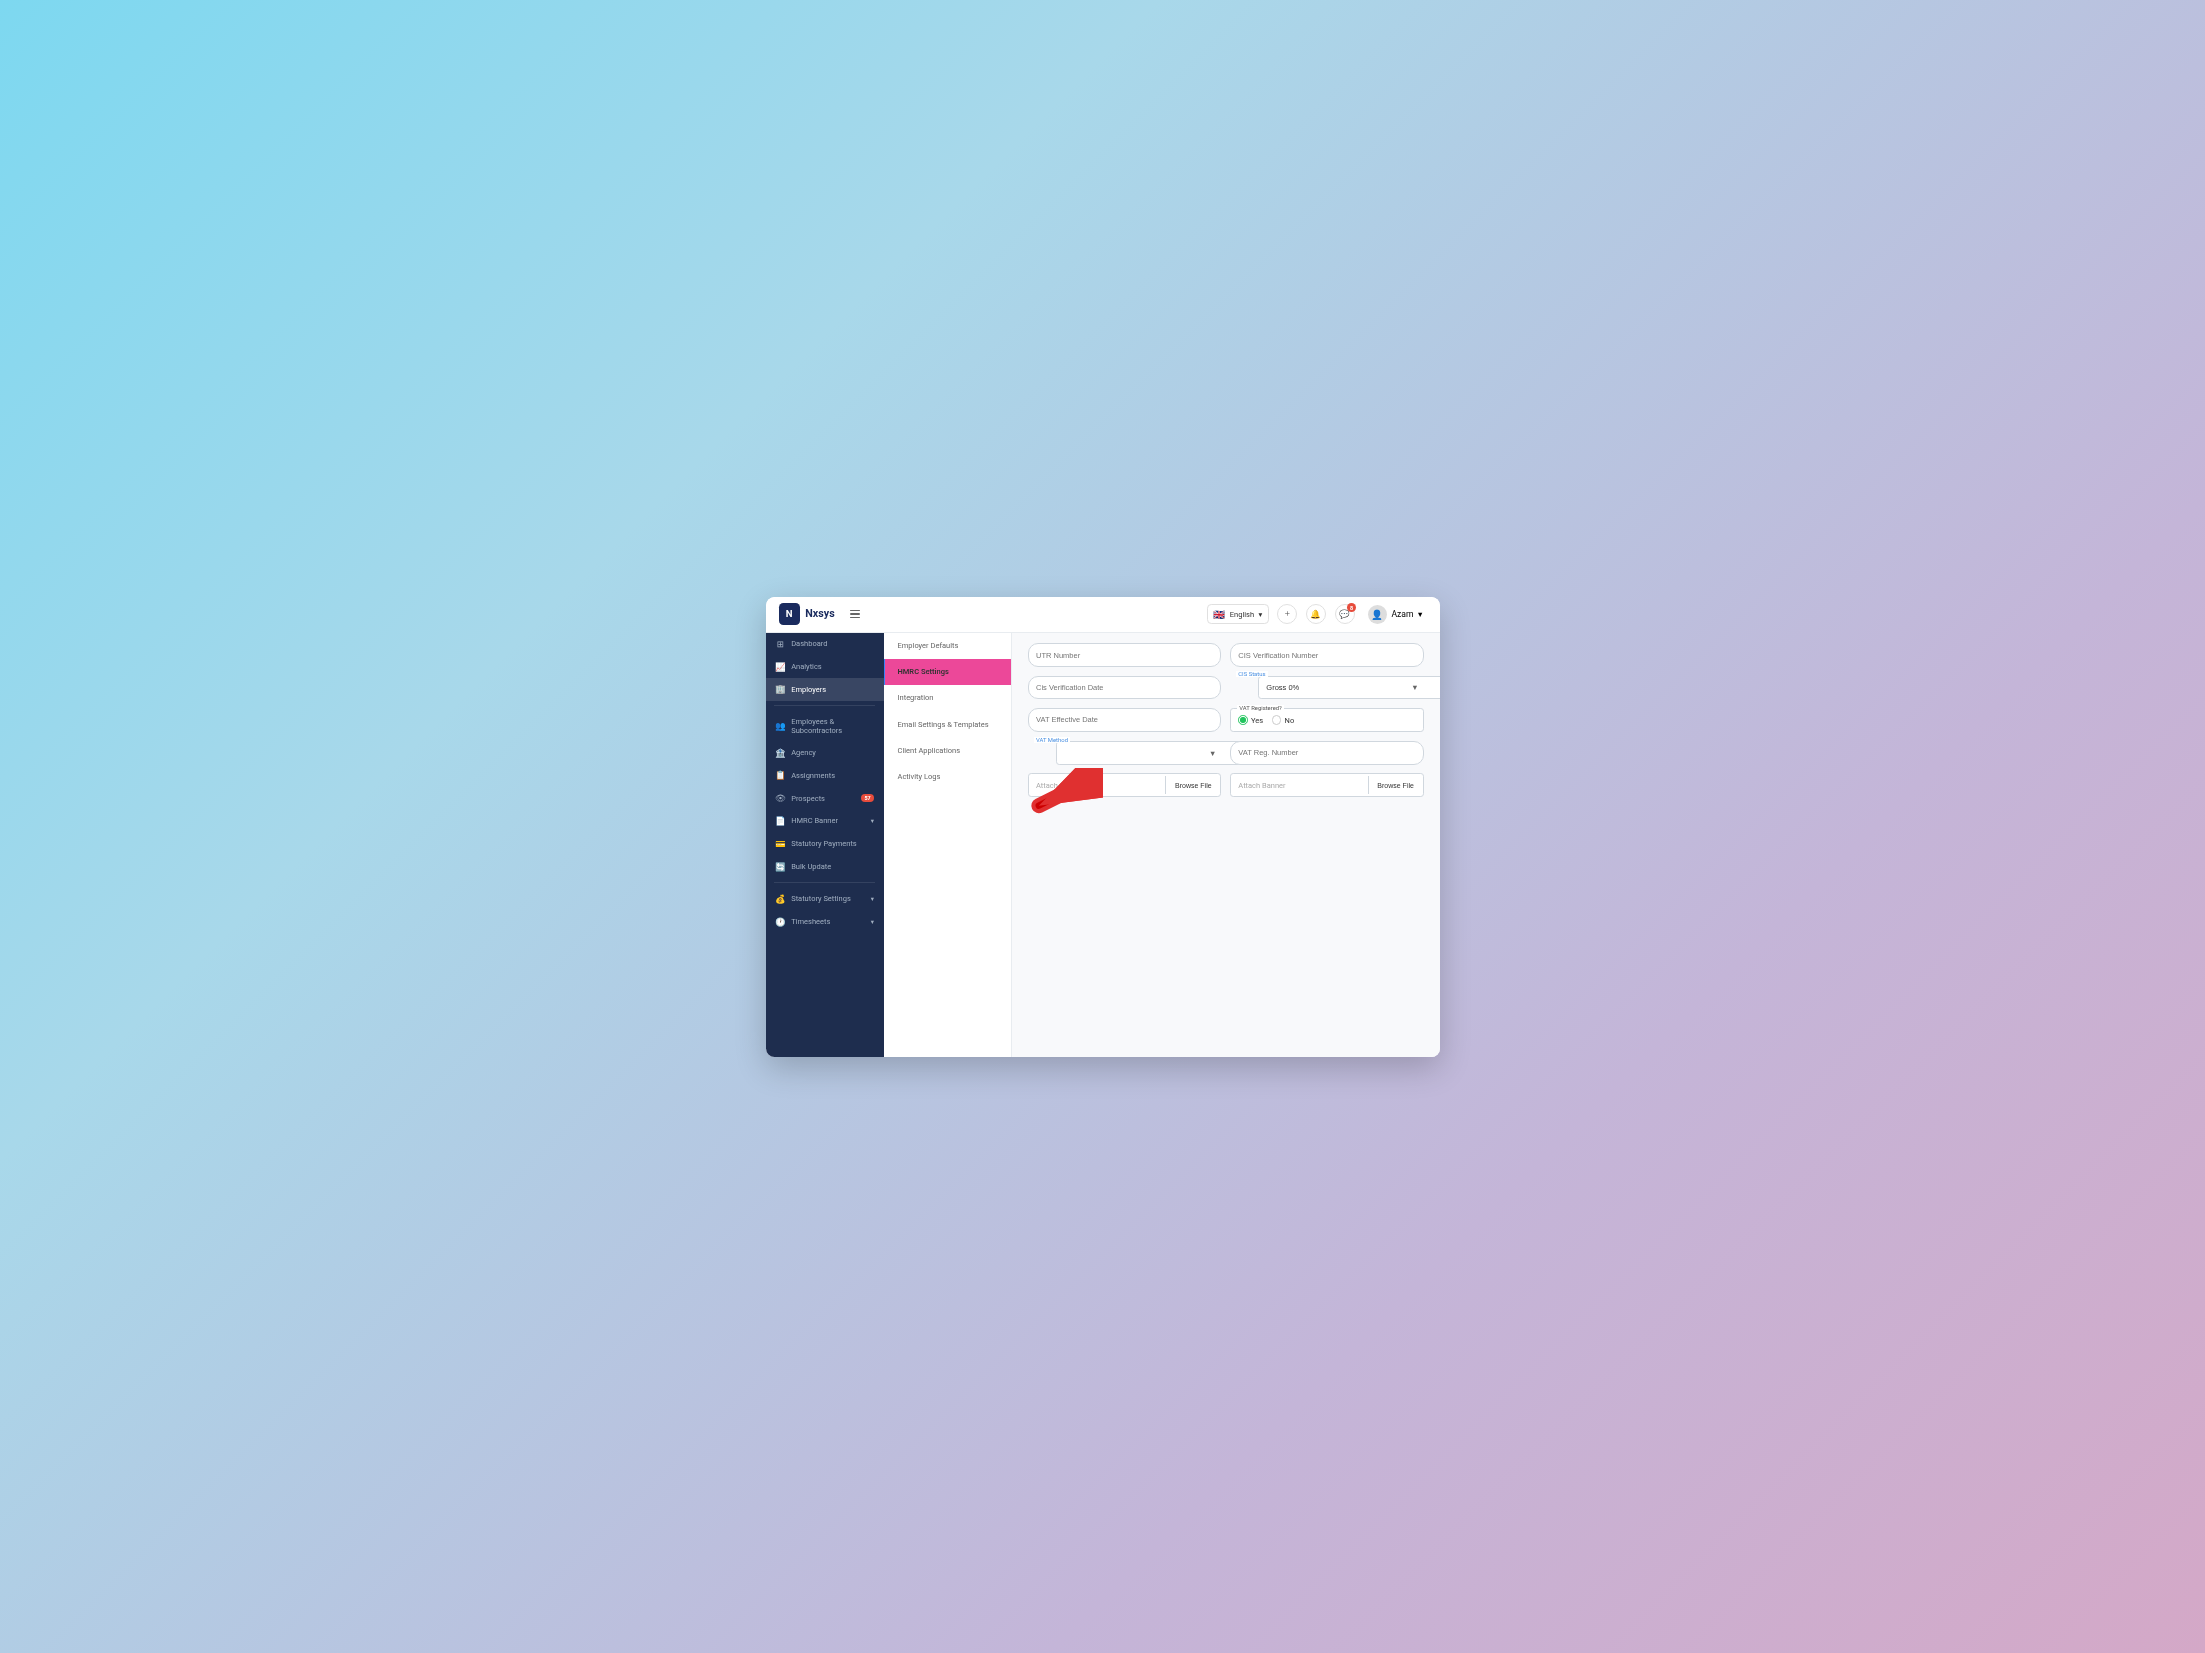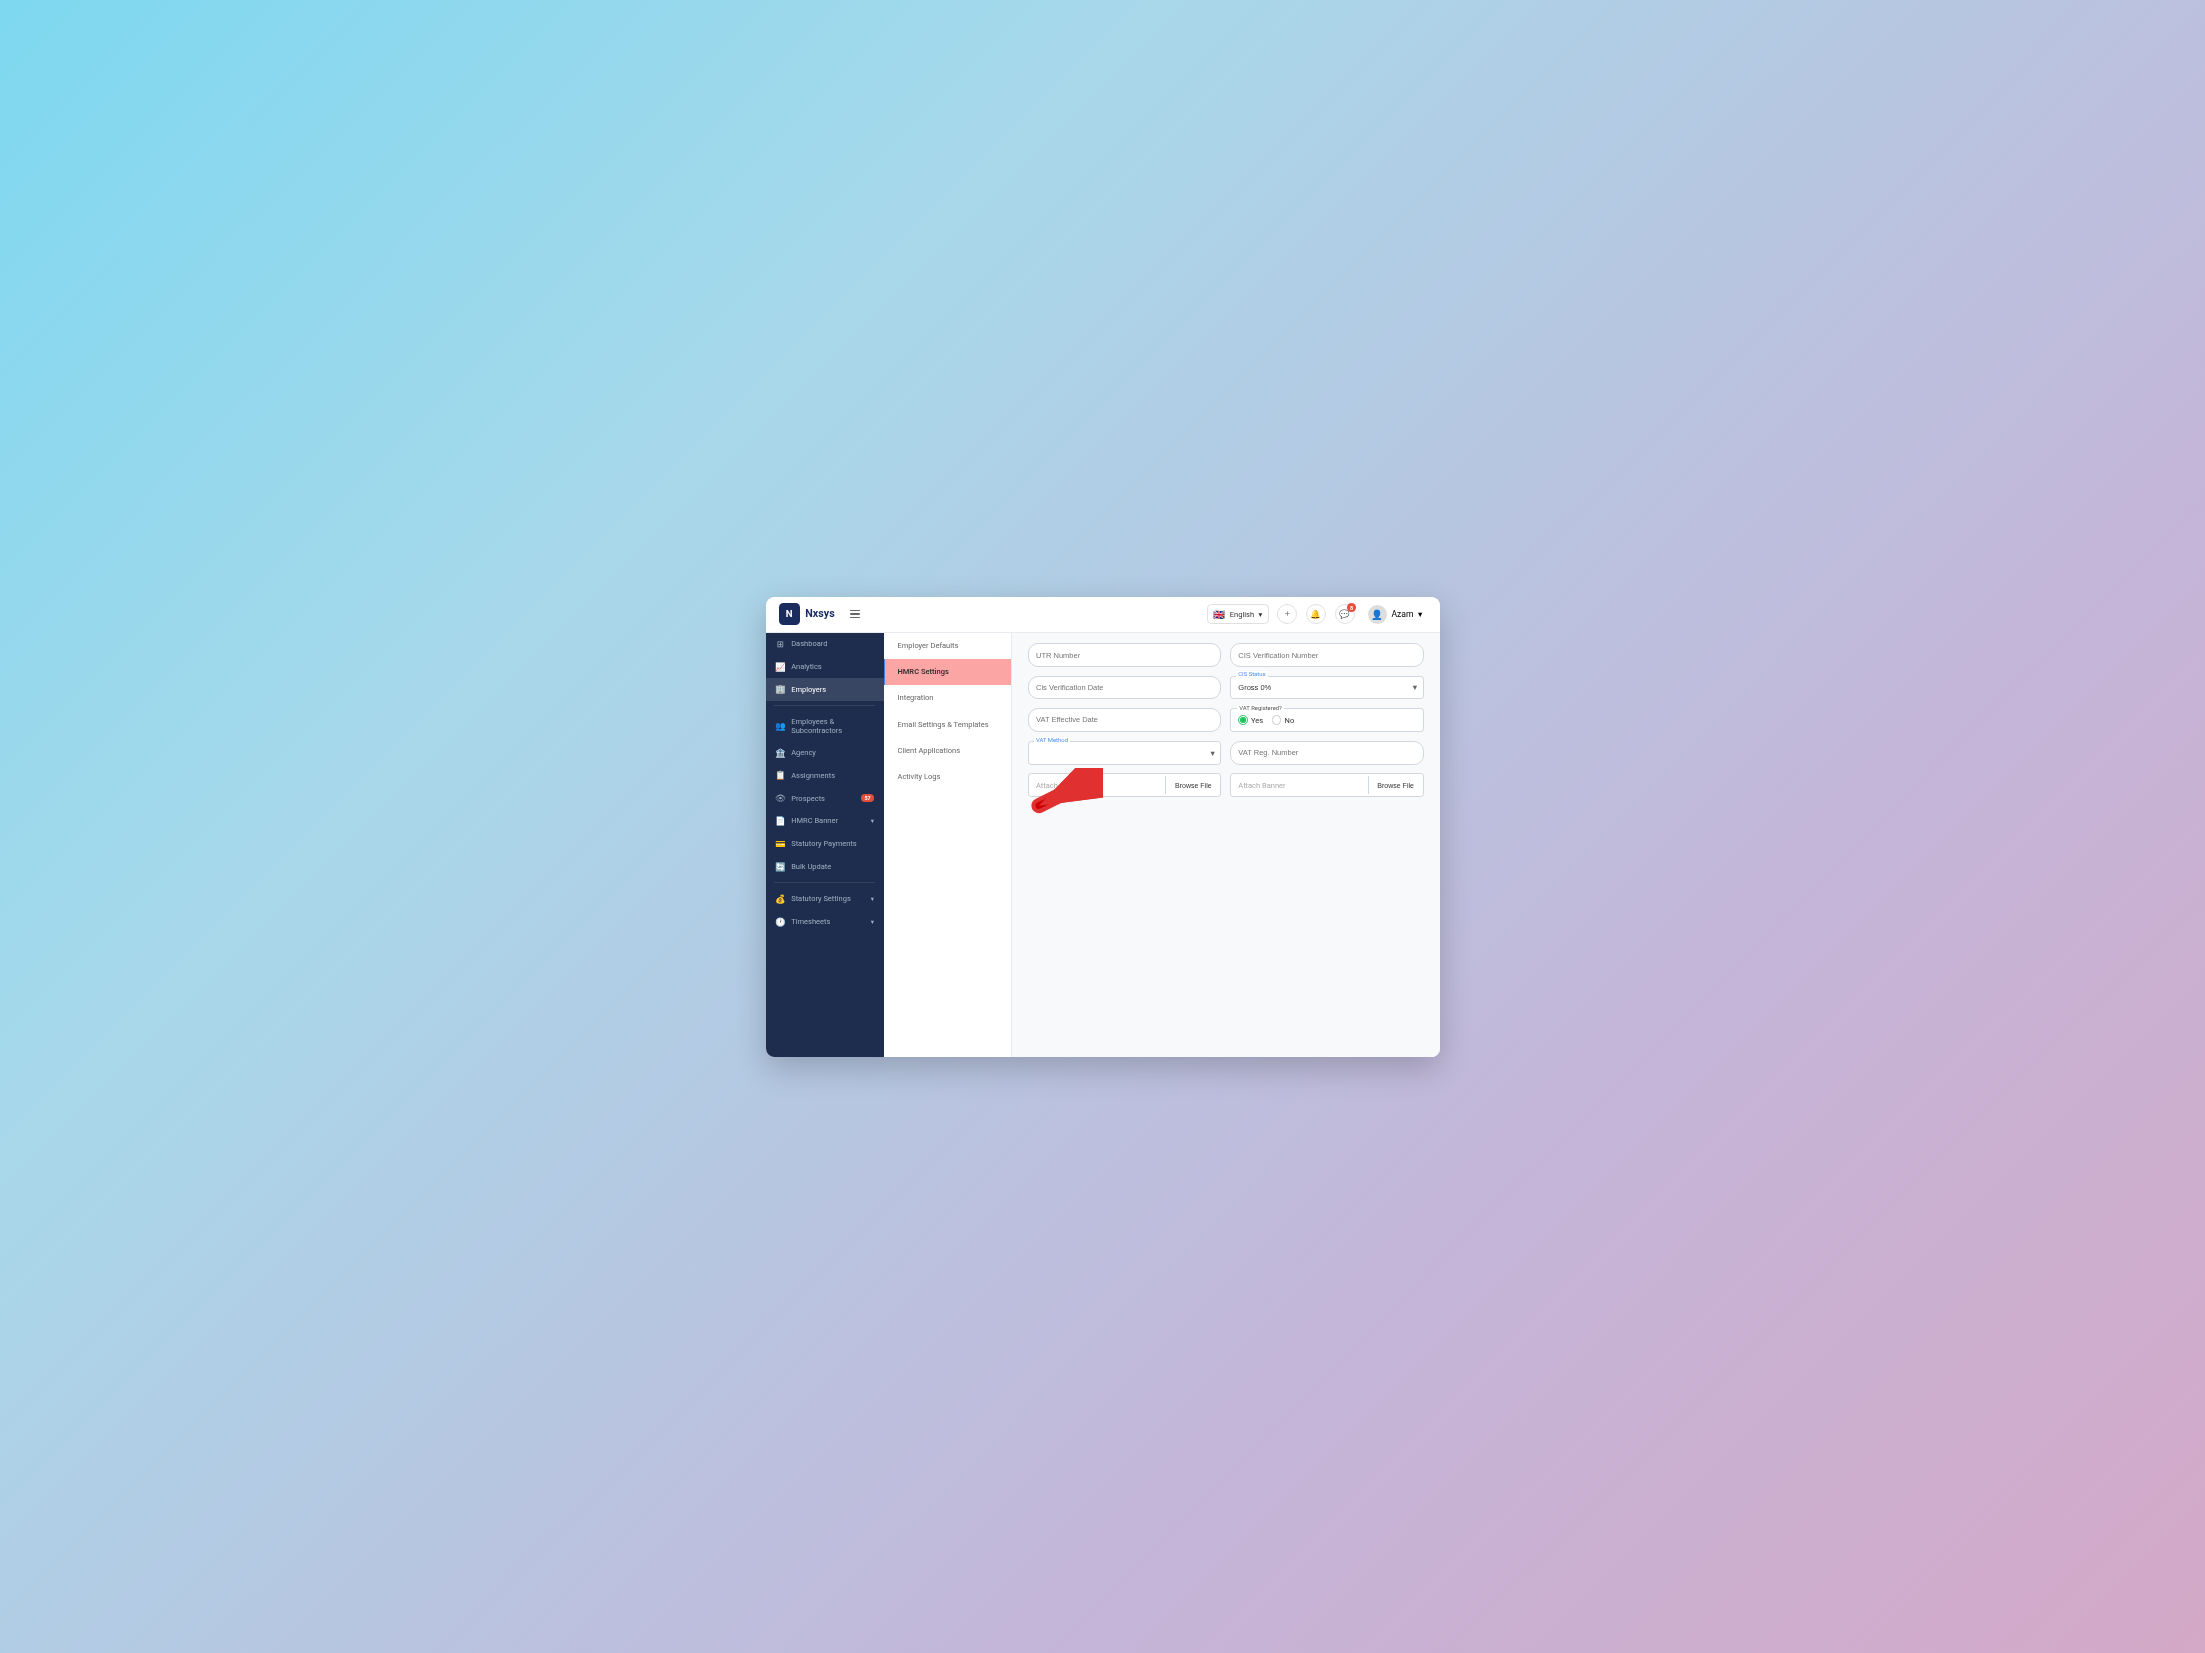--- a/index.html
+++ b/index.html
@@ -216,21 +216,21 @@
       padding: 8.6px 13px;
       font-size: 7.5px;
       color: #666;
       cursor: pointer;
       border-left: 1.6px solid transparent;
     }
     .settings-nav-item.active {
       color: #333;
       font-weight: 600;
       border-left-color: #3b82f6;
-      background: #fca5a5;
+      background: #ec4899;
     }
     .settings-form {
       flex: 1;
       padding: 10.7px 16px;
       overflow-y: auto;
     }
     
     .form-row {
       display: grid;
       grid-template-columns: 1fr 1fr;
@@ -266,20 +266,21 @@
       width: 100%;
       padding: 6.4px 7.5px;
       border: 0.5px solid #d0d7de;
       border-radius: 3.2px;
       font-size: 7.5px;
       color: #333;
       background: white;
       outline: none;
       appearance: none;
       cursor: pointer;
+      margin-left: 28px;
     }
     .select-wrapper {
       position: relative;
     }
     .select-wrapper::after {
       content: '▾';
       position: absolute;
       right: 6.4px;
       top: 50%;
       transform: translateY(-50%);

